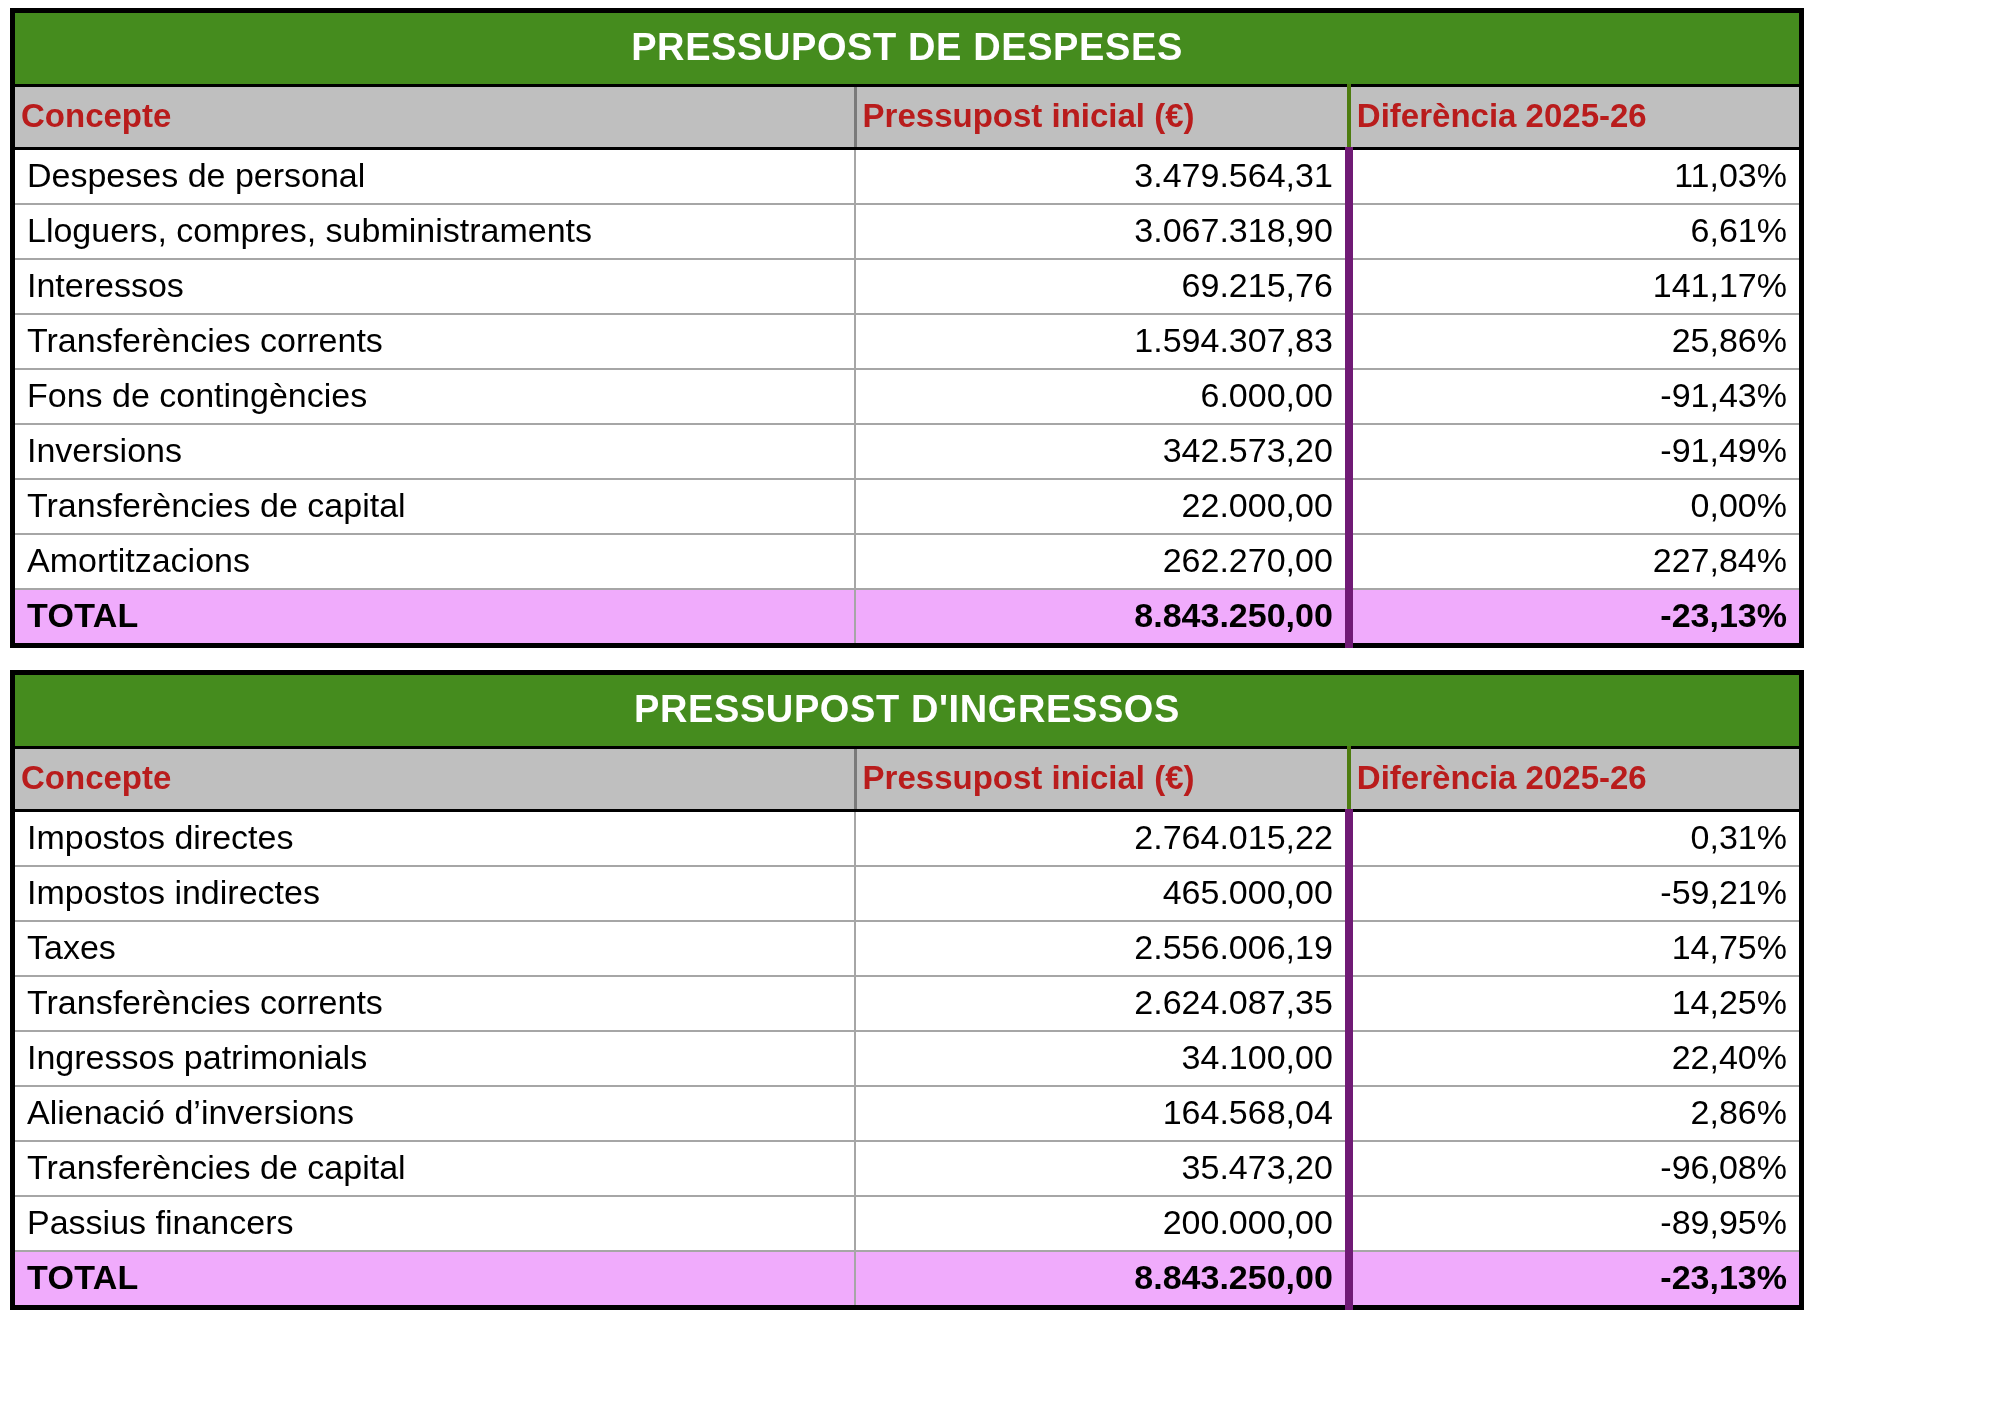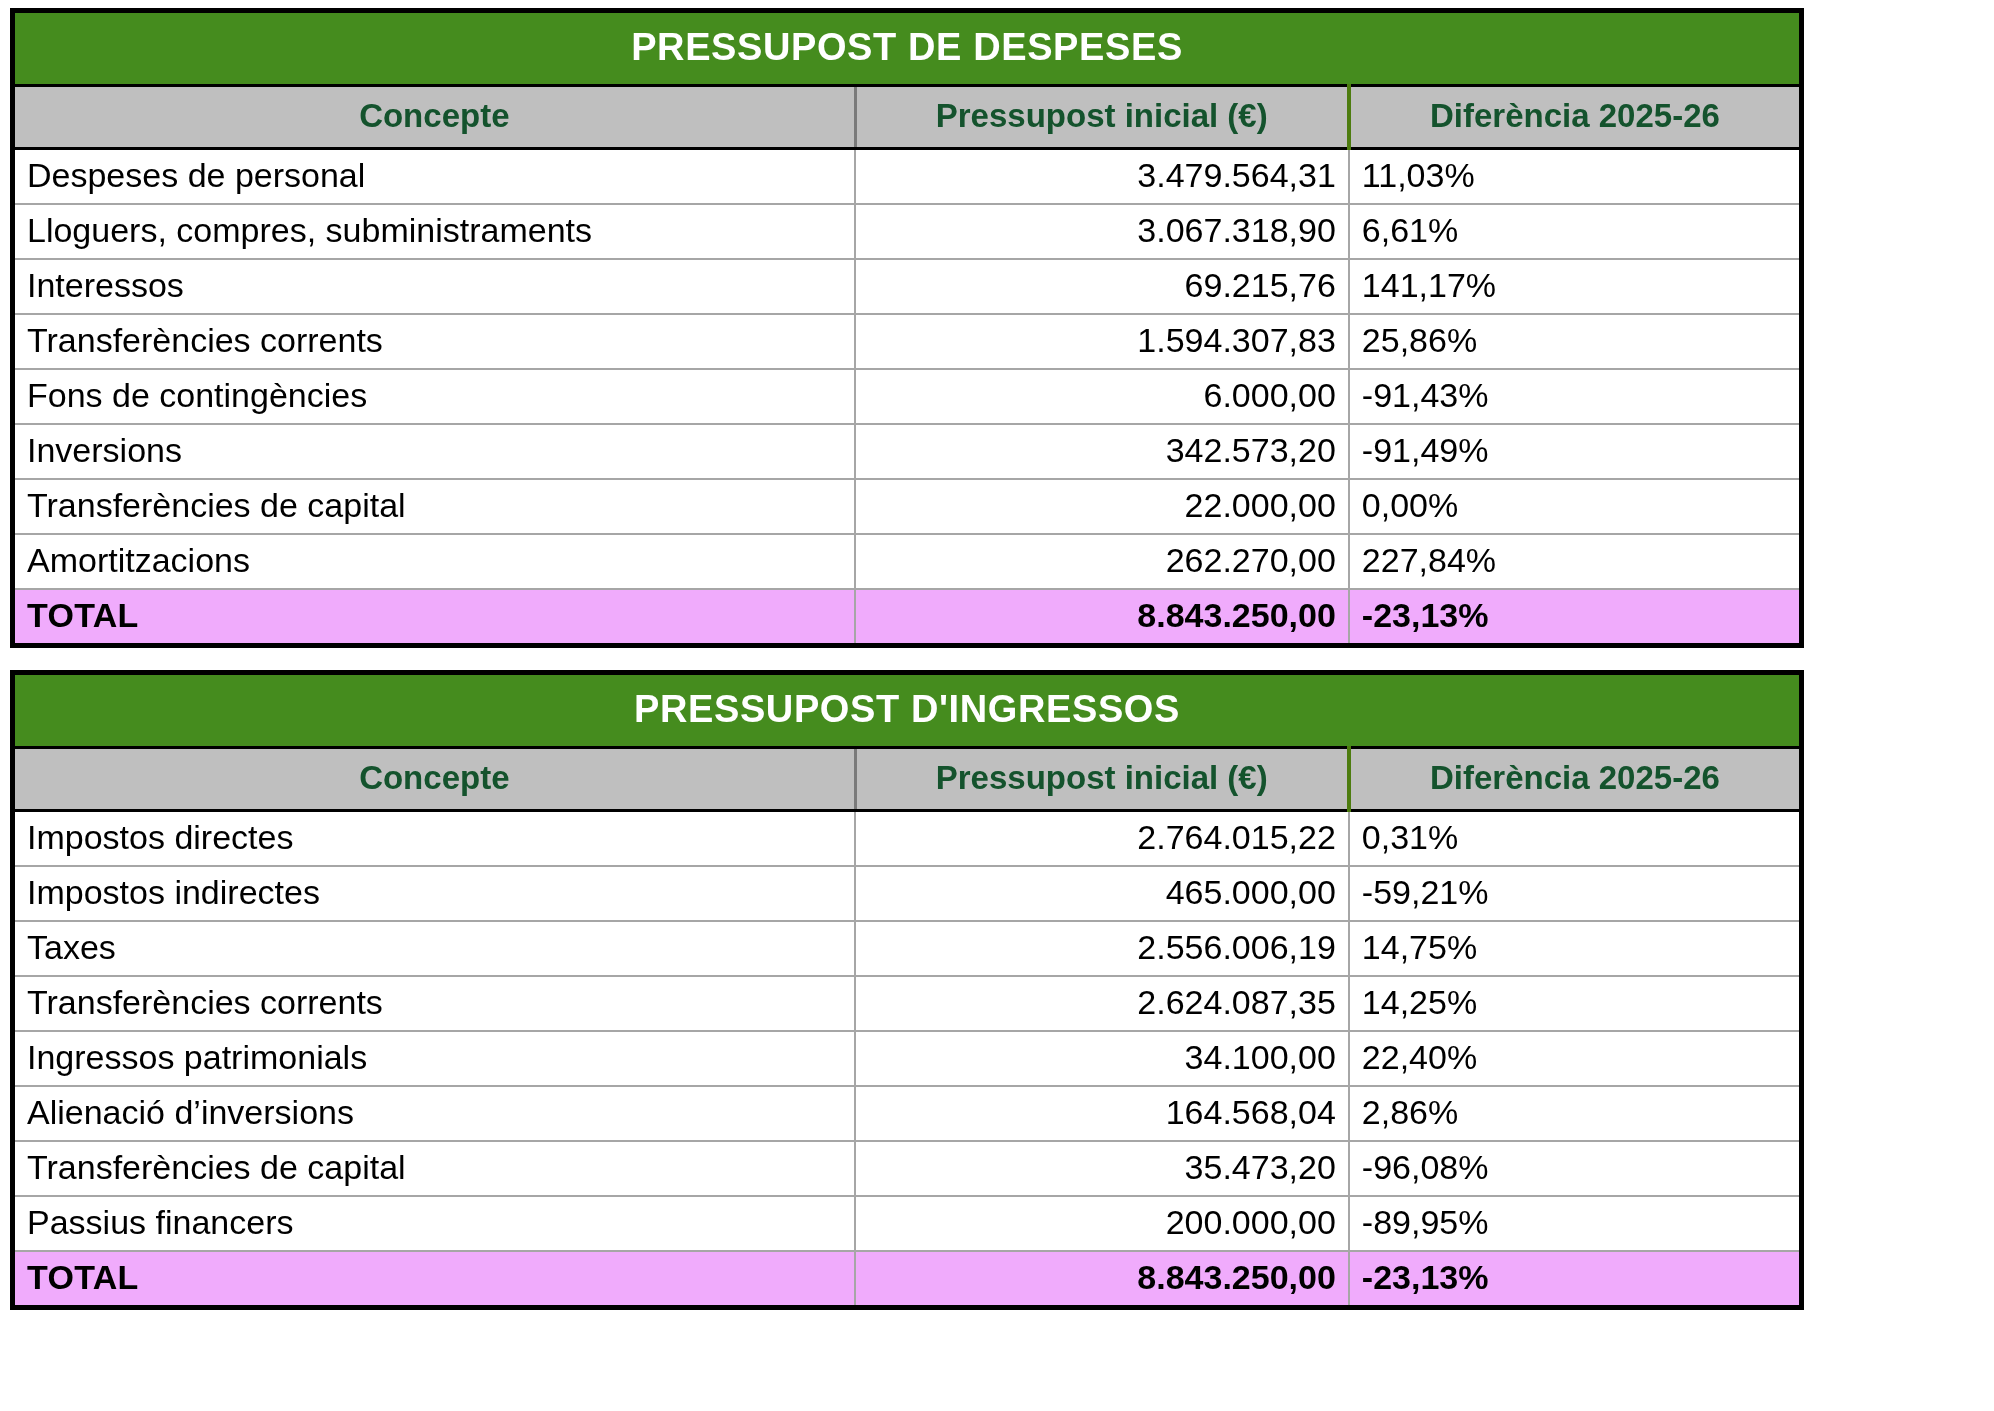--- a/index.html
+++ b/index.html
@@ -50,24 +50,24 @@
     text-align: center;
     letter-spacing: 0.6px;
     padding: 13px 0 15px 0;
     border: none;
     border-bottom: 3px solid #000000;
   }
 
   
   .colhead-row th {
     background: #BFBFBF;
-    color: #14532d;
+    color: #b91c1c;
     font-size: 33px;
     font-weight: bold;
-    text-align: center;
+    text-align: left;
     padding: 10px 6px 12px 6px;
     border-bottom: 3px solid #000000;
     border-right: 3px solid #7a7a7a;
   }
   .colhead-row th:last-child { border-right: none; }
   .colhead-row th.head-diff {
     border-left: 4px solid #4d7c0f;
   }
 
   
@@ -81,21 +81,21 @@
     border-right: 2px solid #a6a6a6;
     background: #ffffff;
     white-space: nowrap;
     overflow: hidden;
   }
   .budget-table tbody tr:last-child td { border-bottom: none; }
   .budget-table tbody td:last-child { border-right: none; }
 
   td.cell-concept { text-align: left; }
   td.cell-amount  { text-align: right;  padding-right: 60px; }
-  td.cell-diff    { text-align: left; border-left: 2px solid #701a75; }
+  td.cell-diff    { text-align: right; border-left: 8px solid #701a75; }
 
   
   tr.total-row td {
     background: #f0abfc;
     font-weight: bold;
     border-bottom: none;
     border-top: 2px solid #a6a6a6;
   }
   tr.total-row td.cell-concept { letter-spacing: 0.3px; }
 </style>

